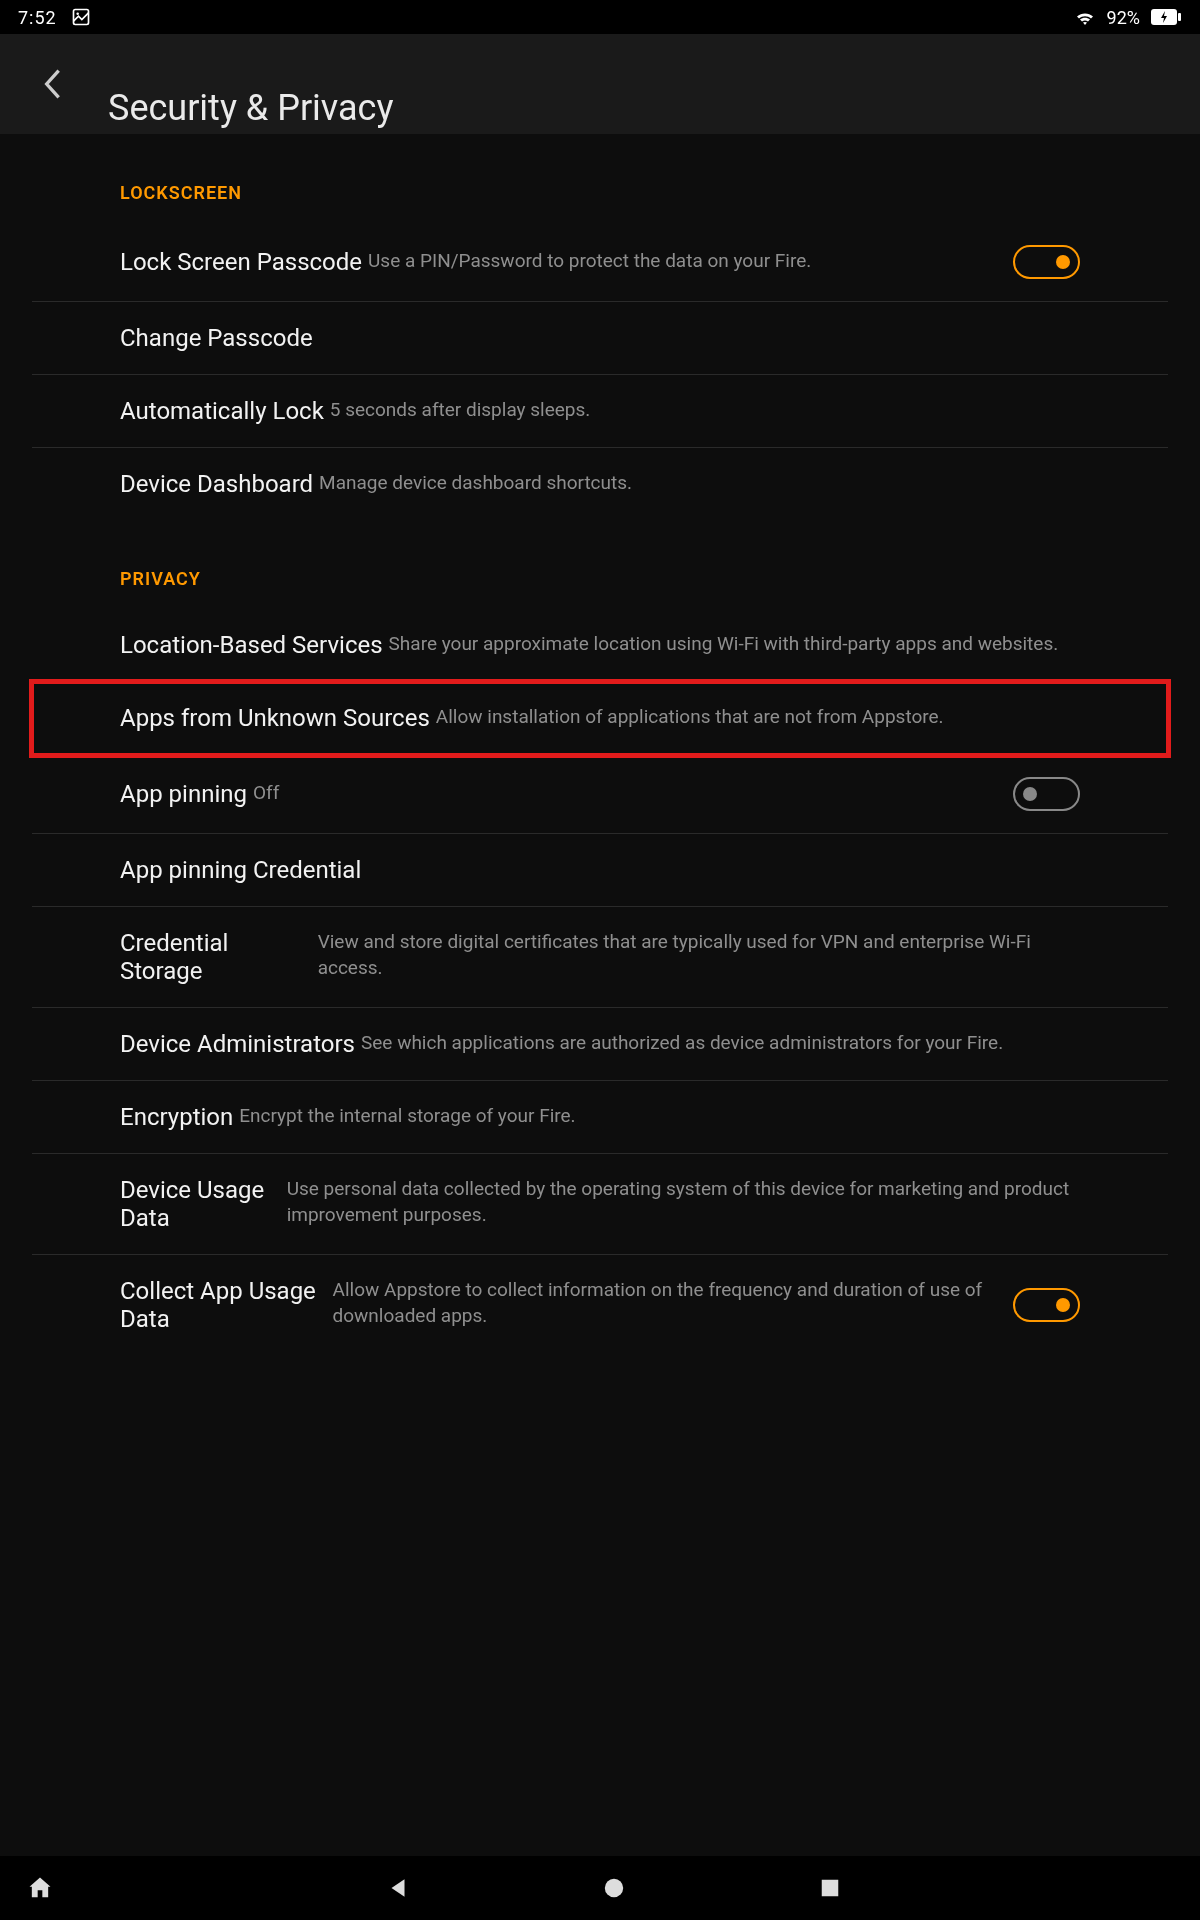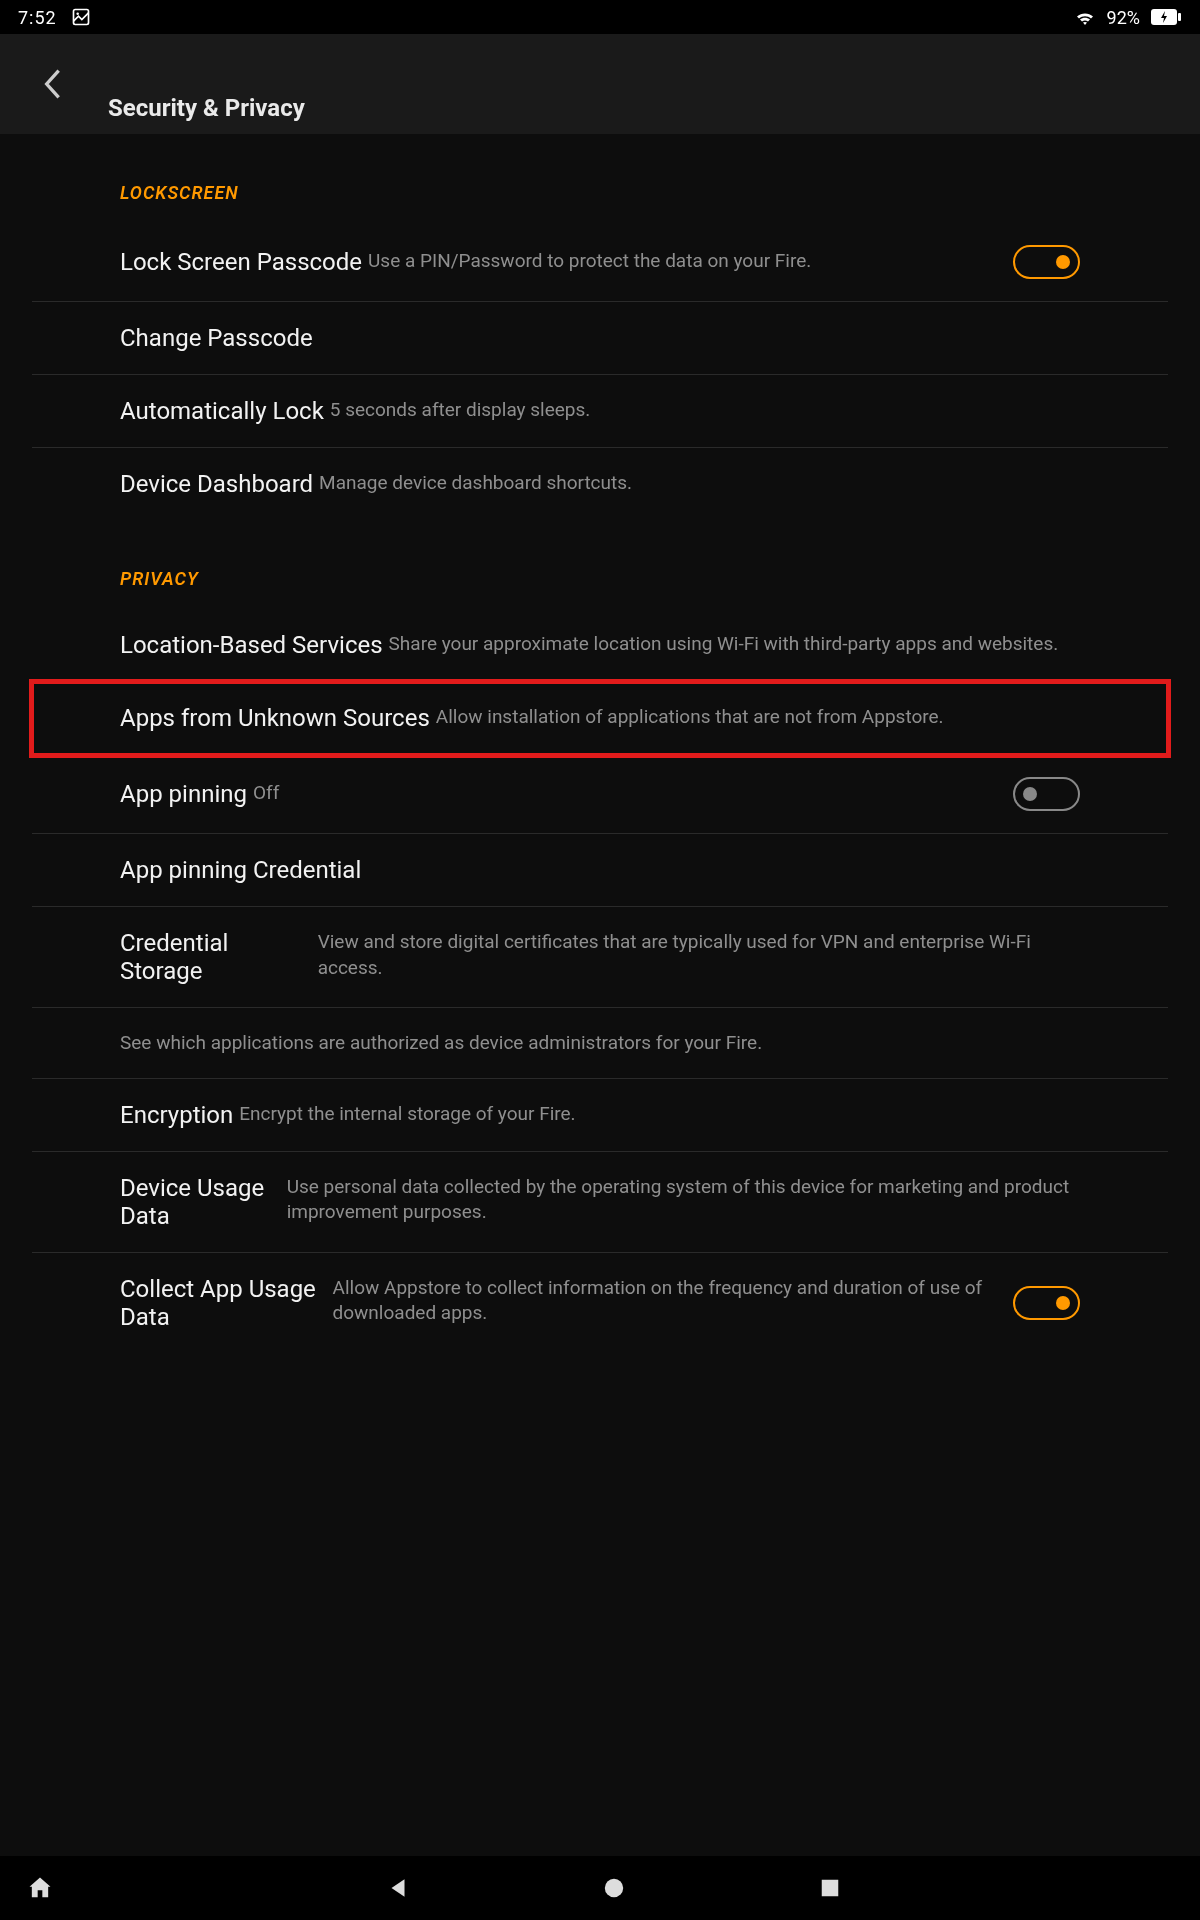--- a/index.html
+++ b/index.html
@@ -30,36 +30,35 @@
 
   
   .app-bar {
     height: 100px;
     background: #1a1a1a;
     display: flex;
     align-items: center;
     padding: 0 20px 0 28px;
   }
   .back-btn { width: 48px; height:48px; display:flex; align-items:center; justify-content:center; margin-right: 32px; }
-  .app-title { font-size: 24px; font-weight: 700; color: #eaeaea; margin-top: 48px; }
+  .app-title { font-size: 36px; font-weight: 400; color: #eaeaea; margin-top: 48px; }
 
   
   .content {
     flex: 1;
     overflow-y: hidden;
     background: #0d0d0d;
     padding: 0 32px;
   }
   .section-header {
     color: #ff9900;
     font-size: 18px;
     font-weight: 600;
     letter-spacing: 1px;
     padding: 48px 88px 20px;
-    font-style: italic;
   }
   .item {
     display: flex;
     align-items: center;
     padding: 22px 88px;
     border-bottom: 1px solid #2a2a2a;
     position: relative;
   }
   .item:last-of-type { border-bottom: none; }
   .item-text { flex: 1; display: flex; gap: 6px; }
@@ -197,20 +196,21 @@
         </div>
       </div>
       <div class="item">
         <div class="item-text">
           <div class="item-title">Credential Storage</div>
           <div class="item-sub">View and store digital certificates that are typically used for VPN and enterprise Wi-Fi access.</div>
         </div>
       </div>
       <div class="item">
         <div class="item-text">
+          <div class="item-title">Device Administrators</div>
           <div class="item-sub">See which applications are authorized as device administrators for your Fire.</div>
         </div>
       </div>
       <div class="item">
         <div class="item-text">
           <div class="item-title">Encryption</div>
           <div class="item-sub">Encrypt the internal storage of your Fire.</div>
         </div>
       </div>
       <div class="item">

